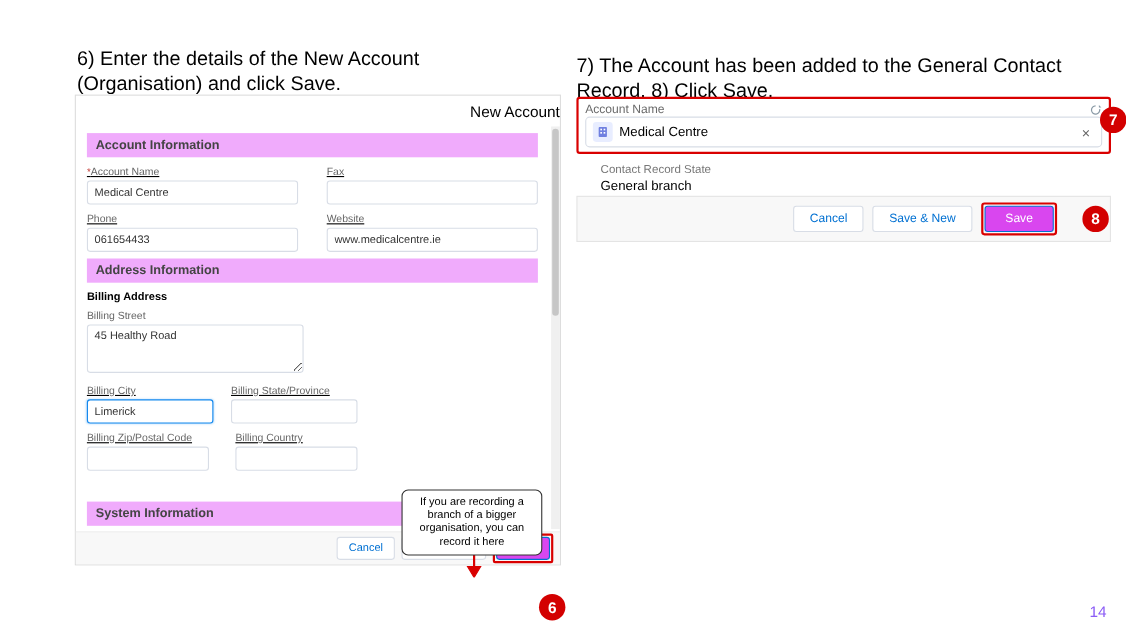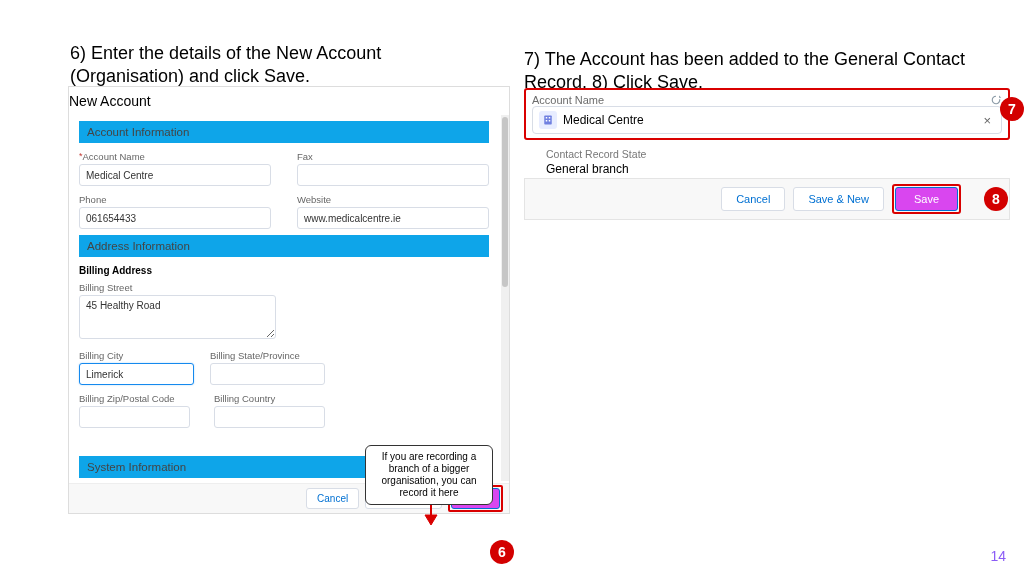--- a/index.html
+++ b/index.html
@@ -4,27 +4,27 @@
 <style>
   * { box-sizing: border-box; font-family: "Segoe UI", Arial, sans-serif; }
   body { margin: 0; padding: 0; width: 1024px; height: 576px; position: relative; background: #fff; font-size: 13px; color: #000; }
   .caption { position: absolute; font-size: 18px; line-height: 1.3; }
   .cap-left { left: 70px; top: 42px; width: 380px; }
   .cap-right { left: 524px; top: 48px; width: 460px; }
   .page-num-bottom { position: absolute; right: 18px; bottom: 12px; color: #8b5cf6; font-size: 14px; }
 
   
   .panel-left { position: absolute; left: 68px; top: 86px; width: 442px; height: 428px; border: 1px solid #ddd; background: #fff; }
-  .panel-left-title { text-align: left; font-size: 14px; padding: 6px 0 8px; }
+  .panel-left-title { text-align: right; font-size: 14px; padding: 6px 0 8px; }
   .panel-left-scroll { position: absolute; right: 0; top: 28px; bottom: 32px; width: 8px; background: #f0f0f0; }
   .panel-left-scroll::before { content: ""; position: absolute; left: 1px; top: 2px; width: 6px; height: 170px; background: #c6c6c6; border-radius: 3px; }
   .panel-left-body { position: absolute; left: 0; right: 10px; top: 28px; bottom: 32px; overflow: hidden; padding: 0 10px; }
-  .section-hdr { background: #0ea5e9; font-size: 11.5px; font-weight: 400; color: #444; padding: 5px 8px; margin: 6px 0 8px; }
+  .section-hdr { background: #f0abfc; font-size: 11.5px; font-weight: 700; color: #444; padding: 5px 8px; margin: 6px 0 8px; }
   .row2 { display: flex; gap: 26px; }
-  .col { flex: 1; }
+  .col { flex: 1; text-decoration: underline; }
   .field-label { font-size: 9.5px; color: #666; margin-bottom: 2px; }
   .field-label .req { color: #c23934; vertical-align: top; font-size: 9px; }
   input[type=text], textarea { width: 100%; border: 1px solid #d8dde6; border-radius: 3px; font-size: 10px; padding: 4px 6px; color: #333; background: #fff; }
   input[type=text] { height: 22px; }
   textarea { height: 44px; resize: both; font-family: inherit; }
   .space8 { height: 8px; }
   .bold-mini { font-weight: 700; font-size: 10px; margin: 2px 0 6px; color: #000; }
   .input-focus { border: 1.5px solid #1589ee !important; box-shadow: 0 0 2px #1589ee55; }
 
   

